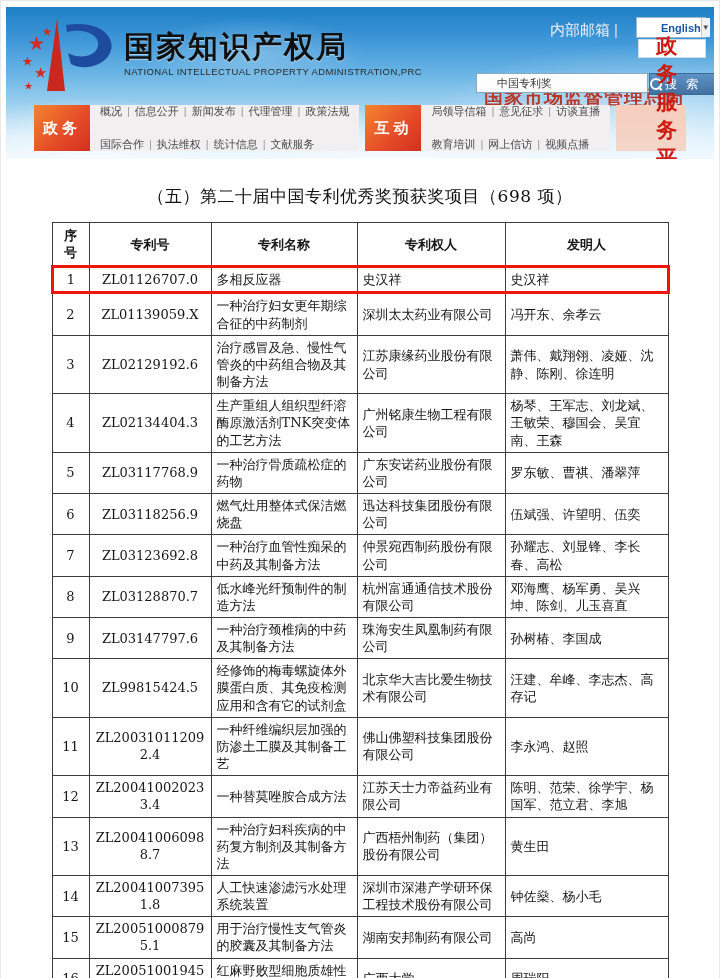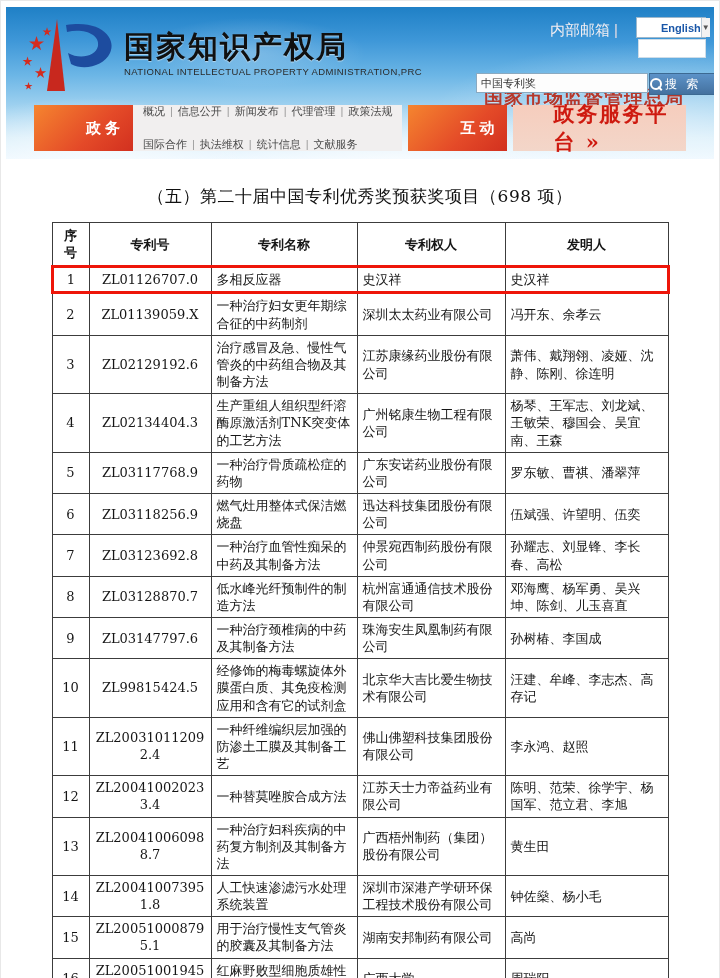--- a/index.html
+++ b/index.html
@@ -26,34 +26,34 @@
             border:1px solid #9db8cc;display:flex;align-items:center;}
   .lang-label{flex:1;text-align:center;color:#1a57a8;font-size:11px;font-weight:bold;padding-left:24px;}
   .lang-arrow{width:14px;height:100%;border-left:1px solid #b9c9d6;display:flex;align-items:center;
               justify-content:center;font-size:8px;color:#555;background:#f2f2f2;cursor:pointer;}
   .lang-panel{position:absolute;right:8px;top:32px;width:66px;height:17px;background:#fff;
               border:1px solid #cfdde8;}
   .agency{position:absolute;left:478px;top:38px;font-size:19px;font-weight:bold;color:#b5382c;
           letter-spacing:1px;text-shadow:0 1px 0 rgba(255,255,255,.35);margin-top:40px;}
   .searchbar{position:absolute;left:470px;top:66px;display:flex;}
   .search-input{width:172px;height:20px;border:1px solid #8aa9c0;background:#fdfdfd;
-                font-size:11px;color:#333;padding:0 4px;box-sizing:border-box;}
+                font-size:11px;color:#333;padding:0 20px;box-sizing:border-box;}
   .search-btn{width:64px;height:20px;margin-left:1px;background:linear-gradient(180deg,#5c92c8,#44719f);
               border:1px solid #3c6败992;border:1px solid #3c6992;color:#fff;font-size:12px;letter-spacing:3px;
               display:flex;align-items:center;cursor:pointer;}
   .mag{width:8px;height:8px;border:2px solid #fff;border-radius:50%;position:relative;
        display:inline-block;margin-right:3px;flex:none;}
   .mag::after{content:"";position:absolute;width:2px;height:5px;background:#fff;
               transform:rotate(-45deg);left:7px;top:6px;}
   
   .nav{position:absolute;left:0;right:0;bottom:8px;display:flex;align-items:stretch;
        padding:0 28px;height:46px;}
   .nav-cat{width:56px;flex:none;display:flex;align-items:center;justify-content:center;
            background:linear-gradient(135deg,#f5852f 0%,#e44a28 60%,#d2301f 100%);
-           color:#fff;font-size:15px;font-weight:bold;letter-spacing:4px;cursor:pointer;padding-left:43px;}
+           color:#fff;font-size:15px;font-weight:bold;letter-spacing:4px;cursor:pointer;}
   .nav-links{background:#f1efef;padding:5px 10px;display:flex;flex-direction:column;
              justify-content:center;gap:18px;}
   .nav-links .row{font-size:11px;color:#4a4a4a;white-space:nowrap;}
   .navlink{cursor:pointer;}
   .nav-links .sep{color:#9a9a9a;margin:0 5px;}
   .nav-gap{width:6px;flex:none;}
   .nav-wide{flex:1;}
   .service{flex:1;margin-left:6px;background:linear-gradient(180deg,#f6cdbd,#f3d6c9);
            display:flex;align-items:center;justify-content:center;cursor:pointer;}
   .service-text{color:#ce1a10;font-size:21px;font-weight:bold;letter-spacing:2px;
@@ -120,20 +120,24 @@
     </div>
 
     <div class="nav">
       <div class="nav-cat">政务</div>
       <div class="nav-links nav-wide">
         <div class="row"><span class="navlink">概况</span><span class="sep">|</span><span class="navlink">信息公开</span><span class="sep">|</span><span class="navlink">新闻发布</span><span class="sep">|</span><span class="navlink">代理管理</span><span class="sep">|</span><span class="navlink">政策法规</span></div>
         <div class="row"><span class="navlink">国际合作</span><span class="sep">|</span><span class="navlink">执法维权</span><span class="sep">|</span><span class="navlink">统计信息</span><span class="sep">|</span><span class="navlink">文献服务</span></div>
       </div>
       <div class="nav-gap"></div>
       <div class="nav-cat">互动</div>
+      <div class="nav-links" style="min-width:168px;">
+        <div class="row"><span class="navlink">局领导信箱</span><span class="sep">|</span><span class="navlink">意见征求</span><span class="sep">|</span><span class="navlink">访谈直播</span></div>
+        <div class="row"><span class="navlink">教育培训</span><span class="sep">|</span><span class="navlink">网上信访</span><span class="sep">|</span><span class="navlink">视频点播</span></div>
+      </div>
       <div class="service">
         <span class="service-text">政务服务平台 »</span>
       </div>
     </div>
   </div>
 
   <div class="doc">
     <div class="doc-title">（五）第二十届中国专利优秀奖预获奖项目（698 项）</div>
 
     <table class="patents">

